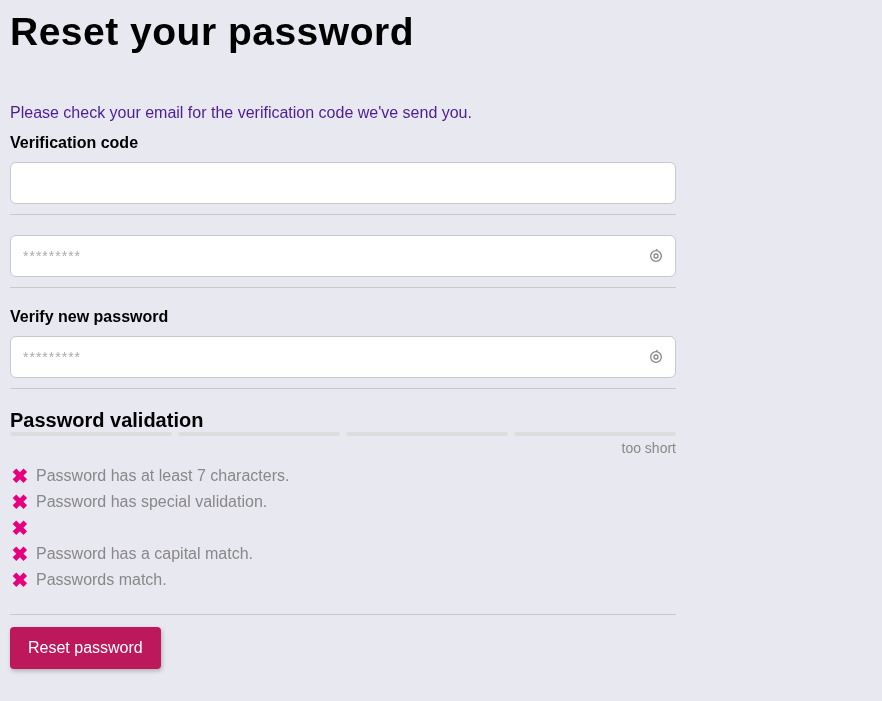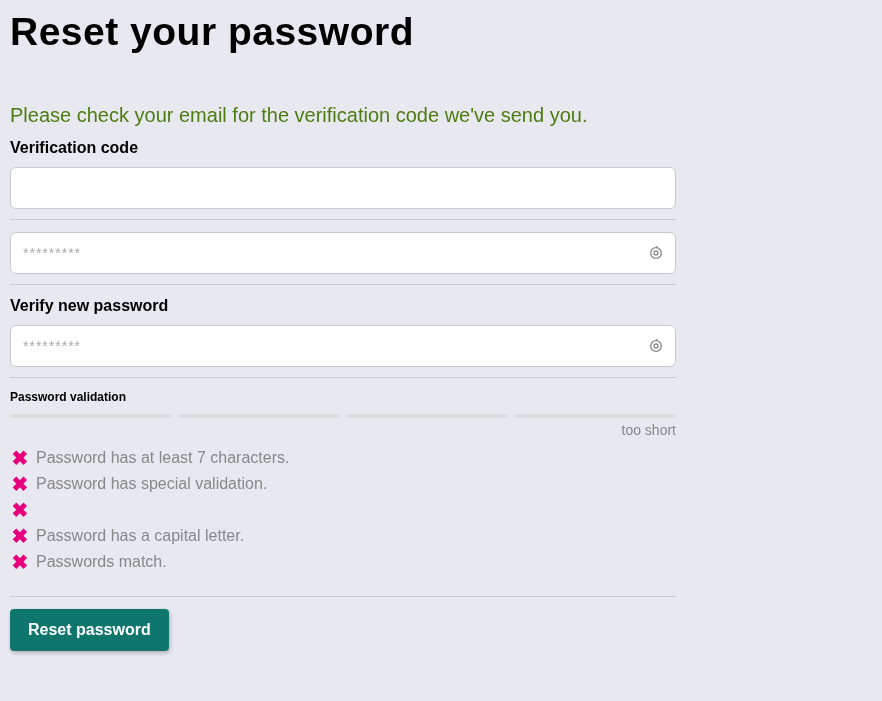--- a/index.html
+++ b/index.html
@@ -17,28 +17,28 @@
       width: 666px;
     }
     h1 {
       font-size: 39px;
       font-weight: 700;
       color: #000;
       margin-bottom: 50px;
       letter-spacing: 0.5px;
     }
     .description {
-      font-size: 20px;
-      color: #4d7c0f;
+      font-size: 16px;
+      color: #4c1d95;
       margin-bottom: 12px;
     }
     .field-group {
       border-bottom: 1px solid #c8c8d0;
       padding-bottom: 10px;
-      margin-bottom: 12px;
+      margin-bottom: 20px;
     }
     .field-label {
       font-size: 16px;
       font-weight: 700;
       color: #000;
       margin-bottom: 10px;
       display: flex;
       align-items: center;
       gap: 8px;
     }
@@ -70,24 +70,23 @@
       color: #888;
       display: flex;
       align-items: center;
     }
     .validation-section {
       border-bottom: 1px solid #c8c8d0;
       padding-bottom: 18px;
       margin-bottom: 12px;
     }
     .validation-label {
-      font-size: 12px;
+      font-size: 20px;
       font-weight: 700;
       color: #000;
-      margin-bottom: 10px;
     }
     .strength-bars {
       display: flex;
       gap: 6px;
       margin-bottom: 4px;
     }
     .strength-bar {
       flex: 1;
       height: 4px;
       background: #ddd;
@@ -114,29 +113,28 @@
       color: #e6007e;
       font-weight: 900;
       font-size: 20px;
       line-height: 1;
       width: 20px;
       display: flex;
       align-items: center;
       justify-content: center;
     }
     .submit-btn {
-      background: #0f766e;
+      background: #be185d;
       color: #fff;
       border: none;
       padding: 12px 18px;
       font-size: 16px;
       border-radius: 4px;
       cursor: pointer;
       box-shadow: 1px 2px 4px rgba(0,0,0,0.25);
-      font-weight: bold;
     }
     .warn-icon {
       display: inline-flex;
     }
   </style>
 </head>
 <body>
 
 <div class="container">
   <h1>Reset your password</h1>
@@ -193,21 +191,21 @@
       </li>
       <li class="rule">
         <span class="rule-icon">✖</span>
         <span>Password has special validation.</span>
       </li>
       <li class="rule">
         <span class="rule-icon">✖</span>
       </li>
       <li class="rule">
         <span class="rule-icon">✖</span>
-        <span>Password has a capital letter.</span>
+        <span>Password has a capital match.</span>
       </li>
       <li class="rule">
         <span class="rule-icon">✖</span>
         <span>Passwords match.</span>
       </li>
     </ul>
   </div>
 
   <button class="submit-btn">Reset password</button>
 </div>

